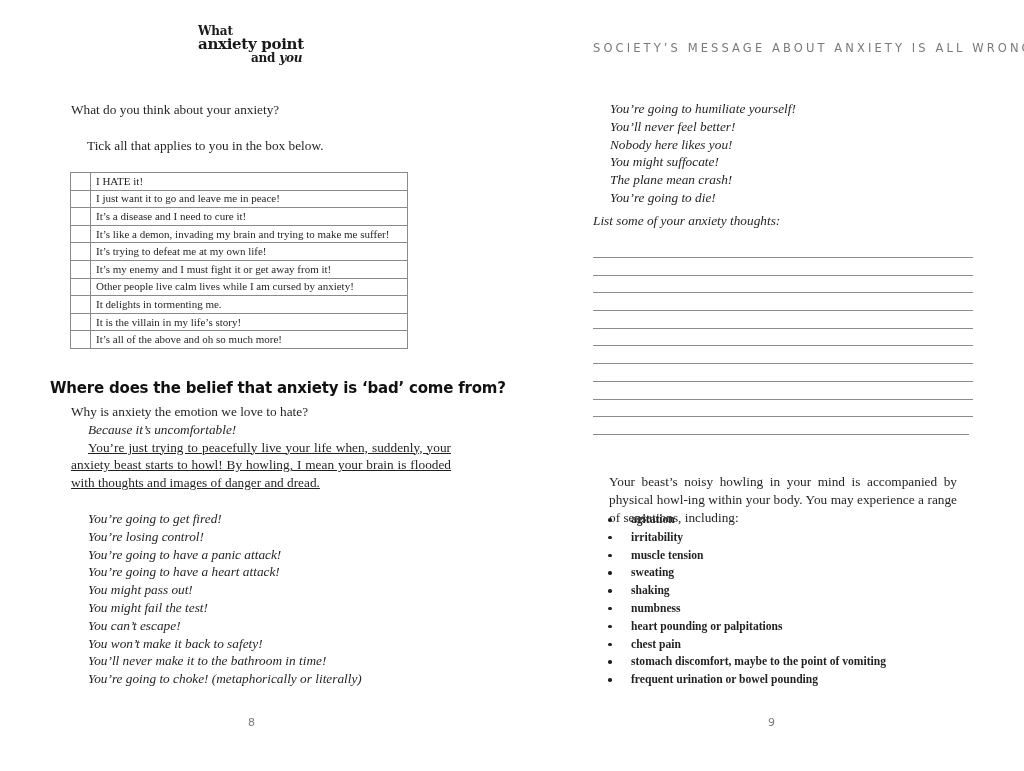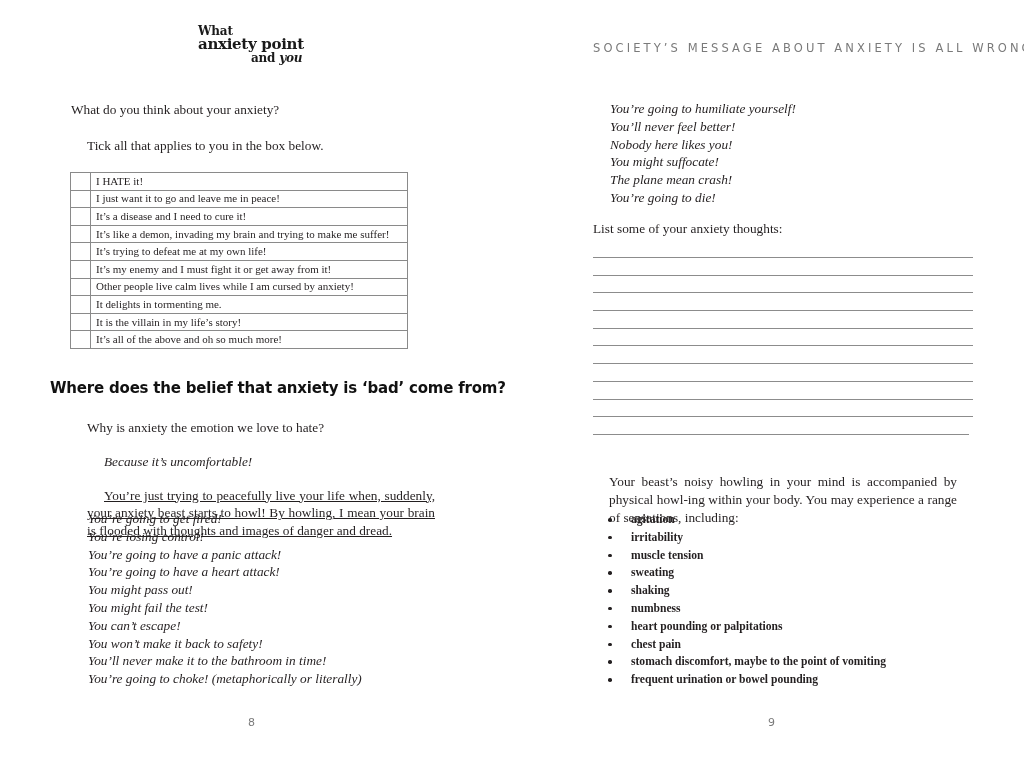--- a/index.html
+++ b/index.html
@@ -21,31 +21,31 @@
   .q1 { position: absolute; left: 71px; top: 101px; }
   .q2 { position: absolute; left: 87px; top: 137px; }
 
   table.tick { position: absolute; left: 70px; top: 172px; width: 338px; border-collapse: collapse; font-size: 11px; }
   table.tick td { border: 1px solid #8a8a8a; height: 16.6px; padding: 0 0 0 5px; line-height: 15px; white-space: nowrap; }
   table.tick td.box { width: 19px; padding: 0; }
 
   .h2 { position: absolute; left: 50px; top: 379px; font-family: "DejaVu Sans", sans-serif; font-weight: bold; font-size: 15px; letter-spacing: -0.2px; color: #111; white-space: nowrap; }
 
   .para-block { position: absolute; left: 71px; top: 403px; width: 380px; }
-  .para-block p { margin: 16px; text-align: justify; }
+  .para-block p { margin: 0; text-align: justify; }
   .para-block .indent { text-indent: 17px; text-decoration: underline; }
   .para-block .ital { font-style: italic; padding-left: 17px; }
 
   .thoughts { position: absolute; left: 88px; top: 510px; margin: 0; padding: 0; list-style: none; font-style: italic; }
   .thoughts li { height: 17.8px; }
 
   .thoughts-r { position: absolute; left: 98px; top: 100px; margin: 0; padding: 0; list-style: none; font-style: italic; }
   .thoughts-r li { height: 17.8px; }
 
-  .list-label { position: absolute; left: 81px; top: 220px; }
+  .list-label { position: absolute; left: 81px; top: 212px; font-style: italic; }
   .lines { position: absolute; left: 81px; top: 257px; width: 380px; }
   .lines .ln { height: 17.7px; border-top: 1px solid #8c8c8c; box-sizing: border-box; }
   .lines .ln:last-child { width: 376px; }
 
   .para2 { position: absolute; left: 81px; top: 457px; width: 380px; text-align: justify; }
   .para2 p { margin: 16px; }
 
   .bullets { position: absolute; left: 96px; top: 511px; margin: 0; padding: 0; list-style: none; font-weight: bold; font-size: 11.6px; }
   .bullets li { height: 17.8px; position: relative; padding-left: 23px; line-height: 17px; white-space: nowrap; }
   .bullets li .dot { position: absolute; left: 0; top: 7px; width: 3.5px; height: 3.5px; background: #231f20; border-radius: 50%; }

